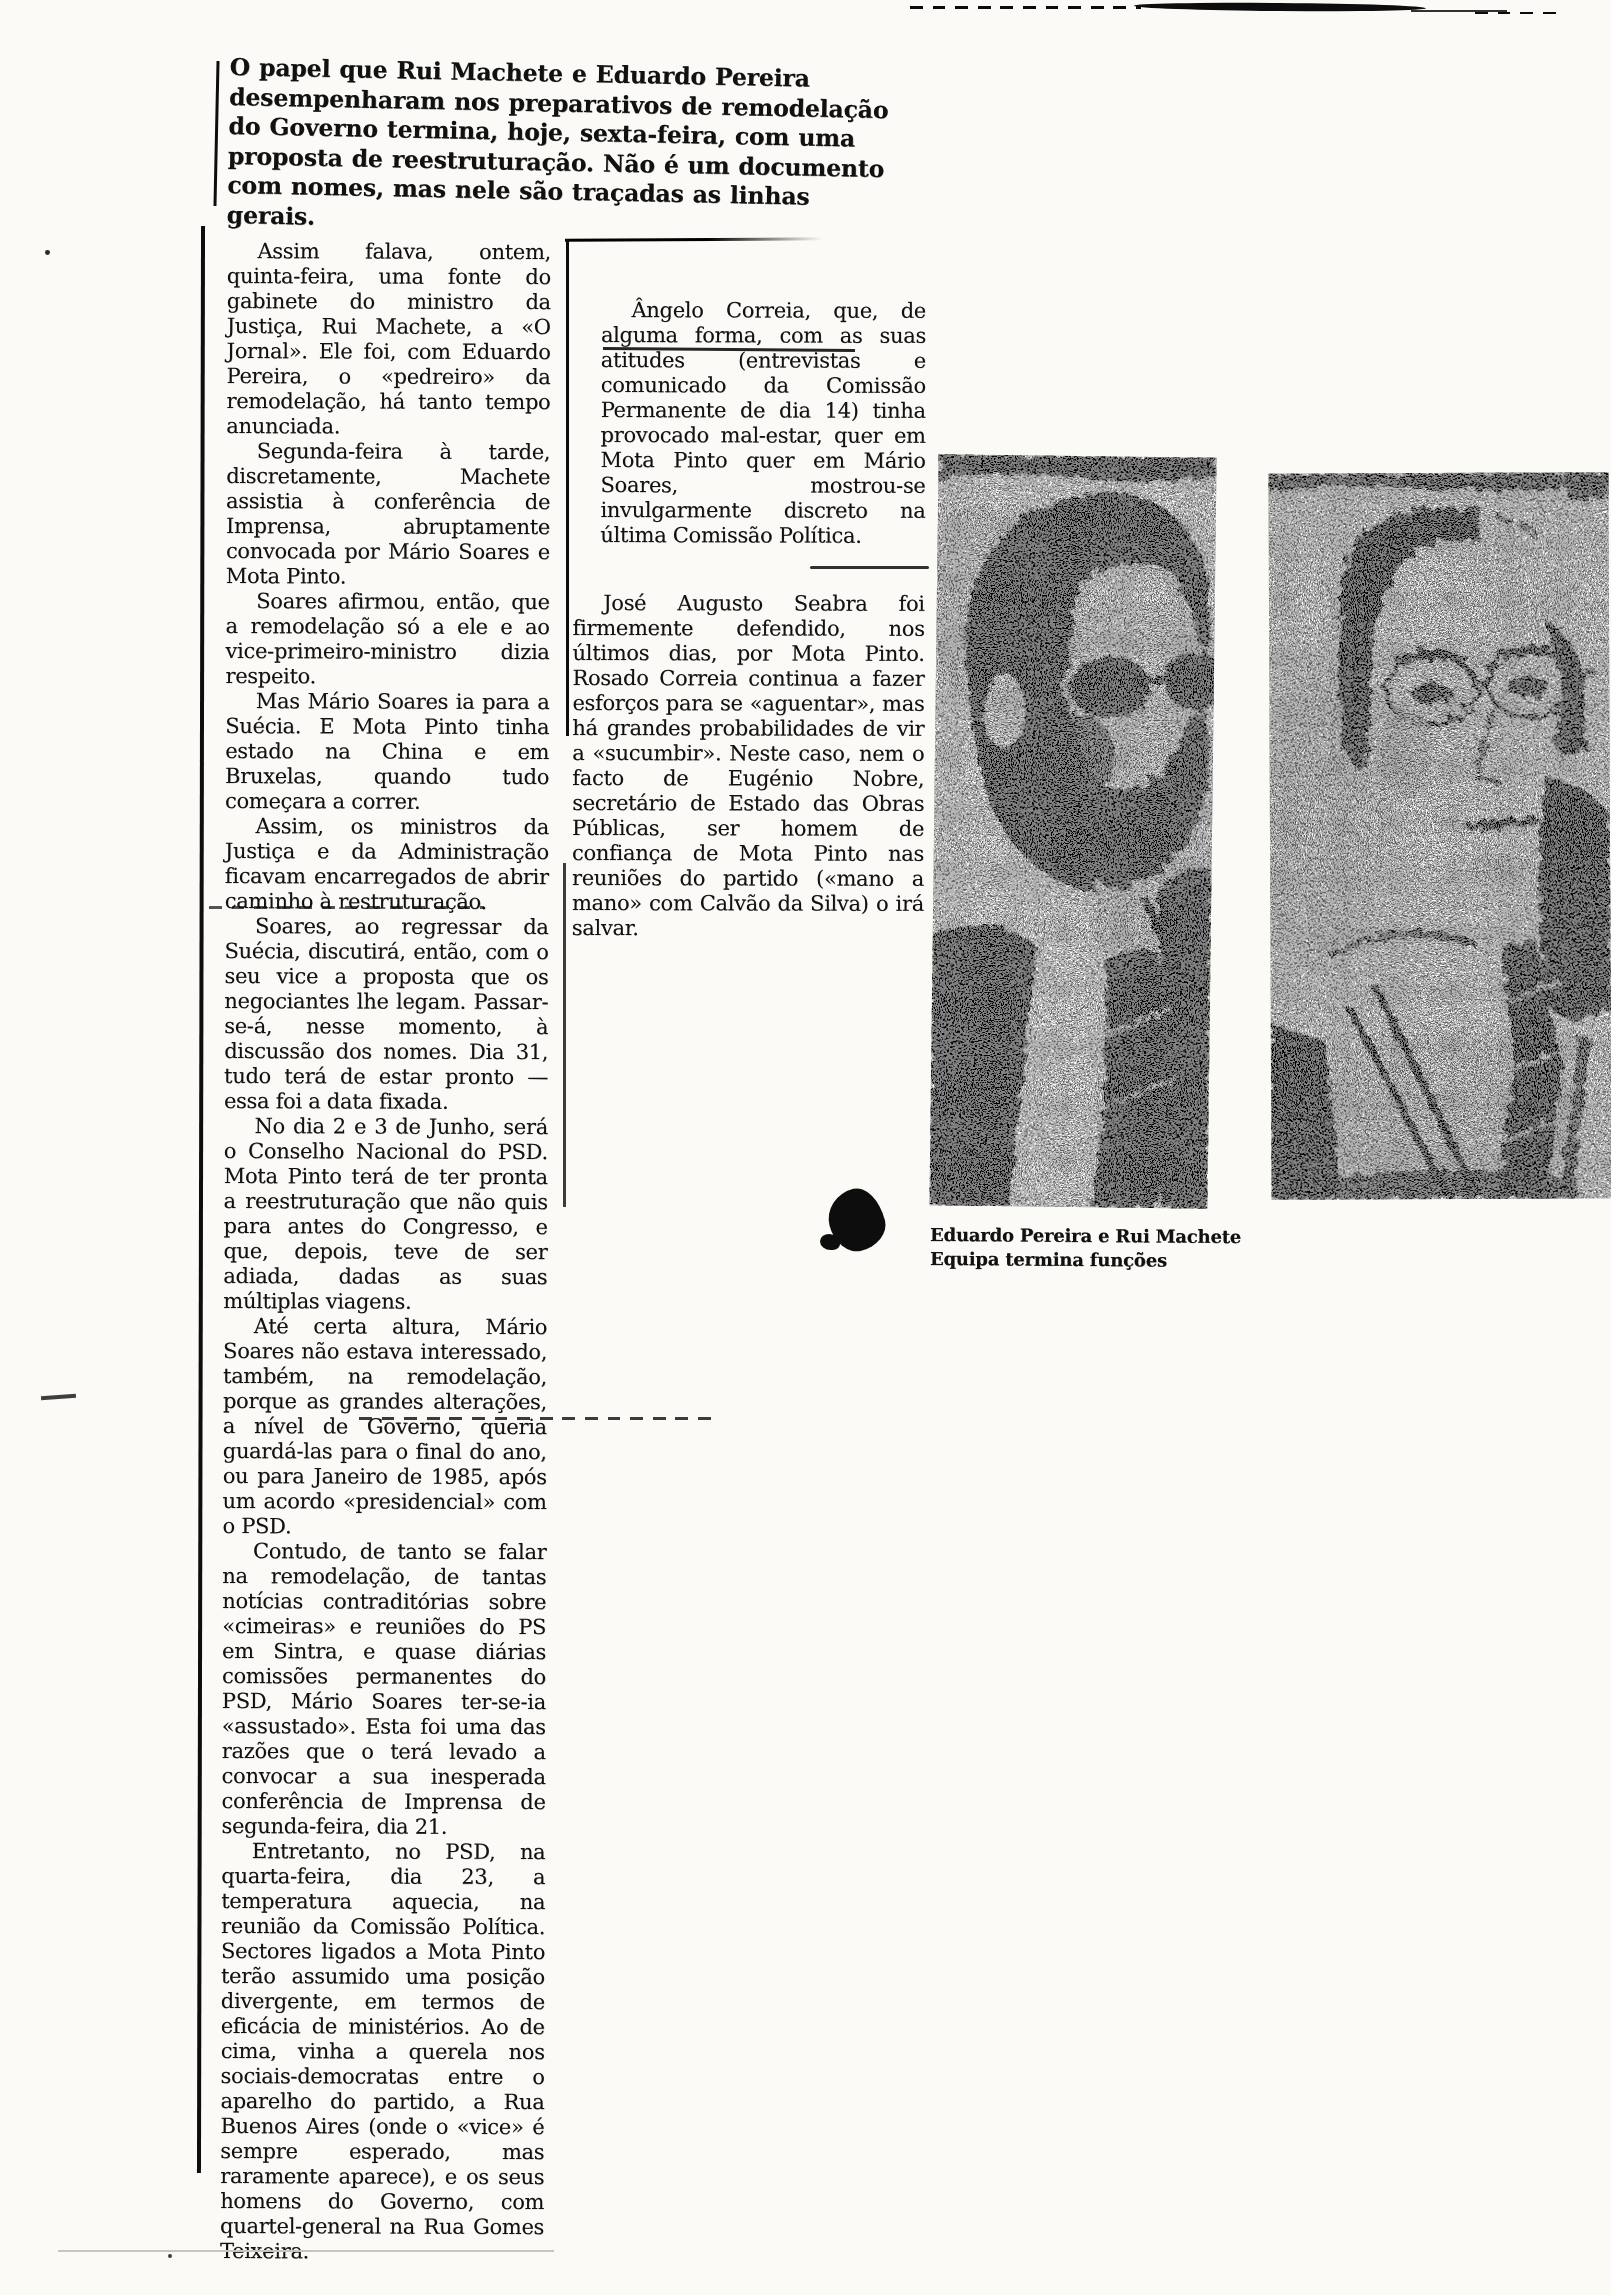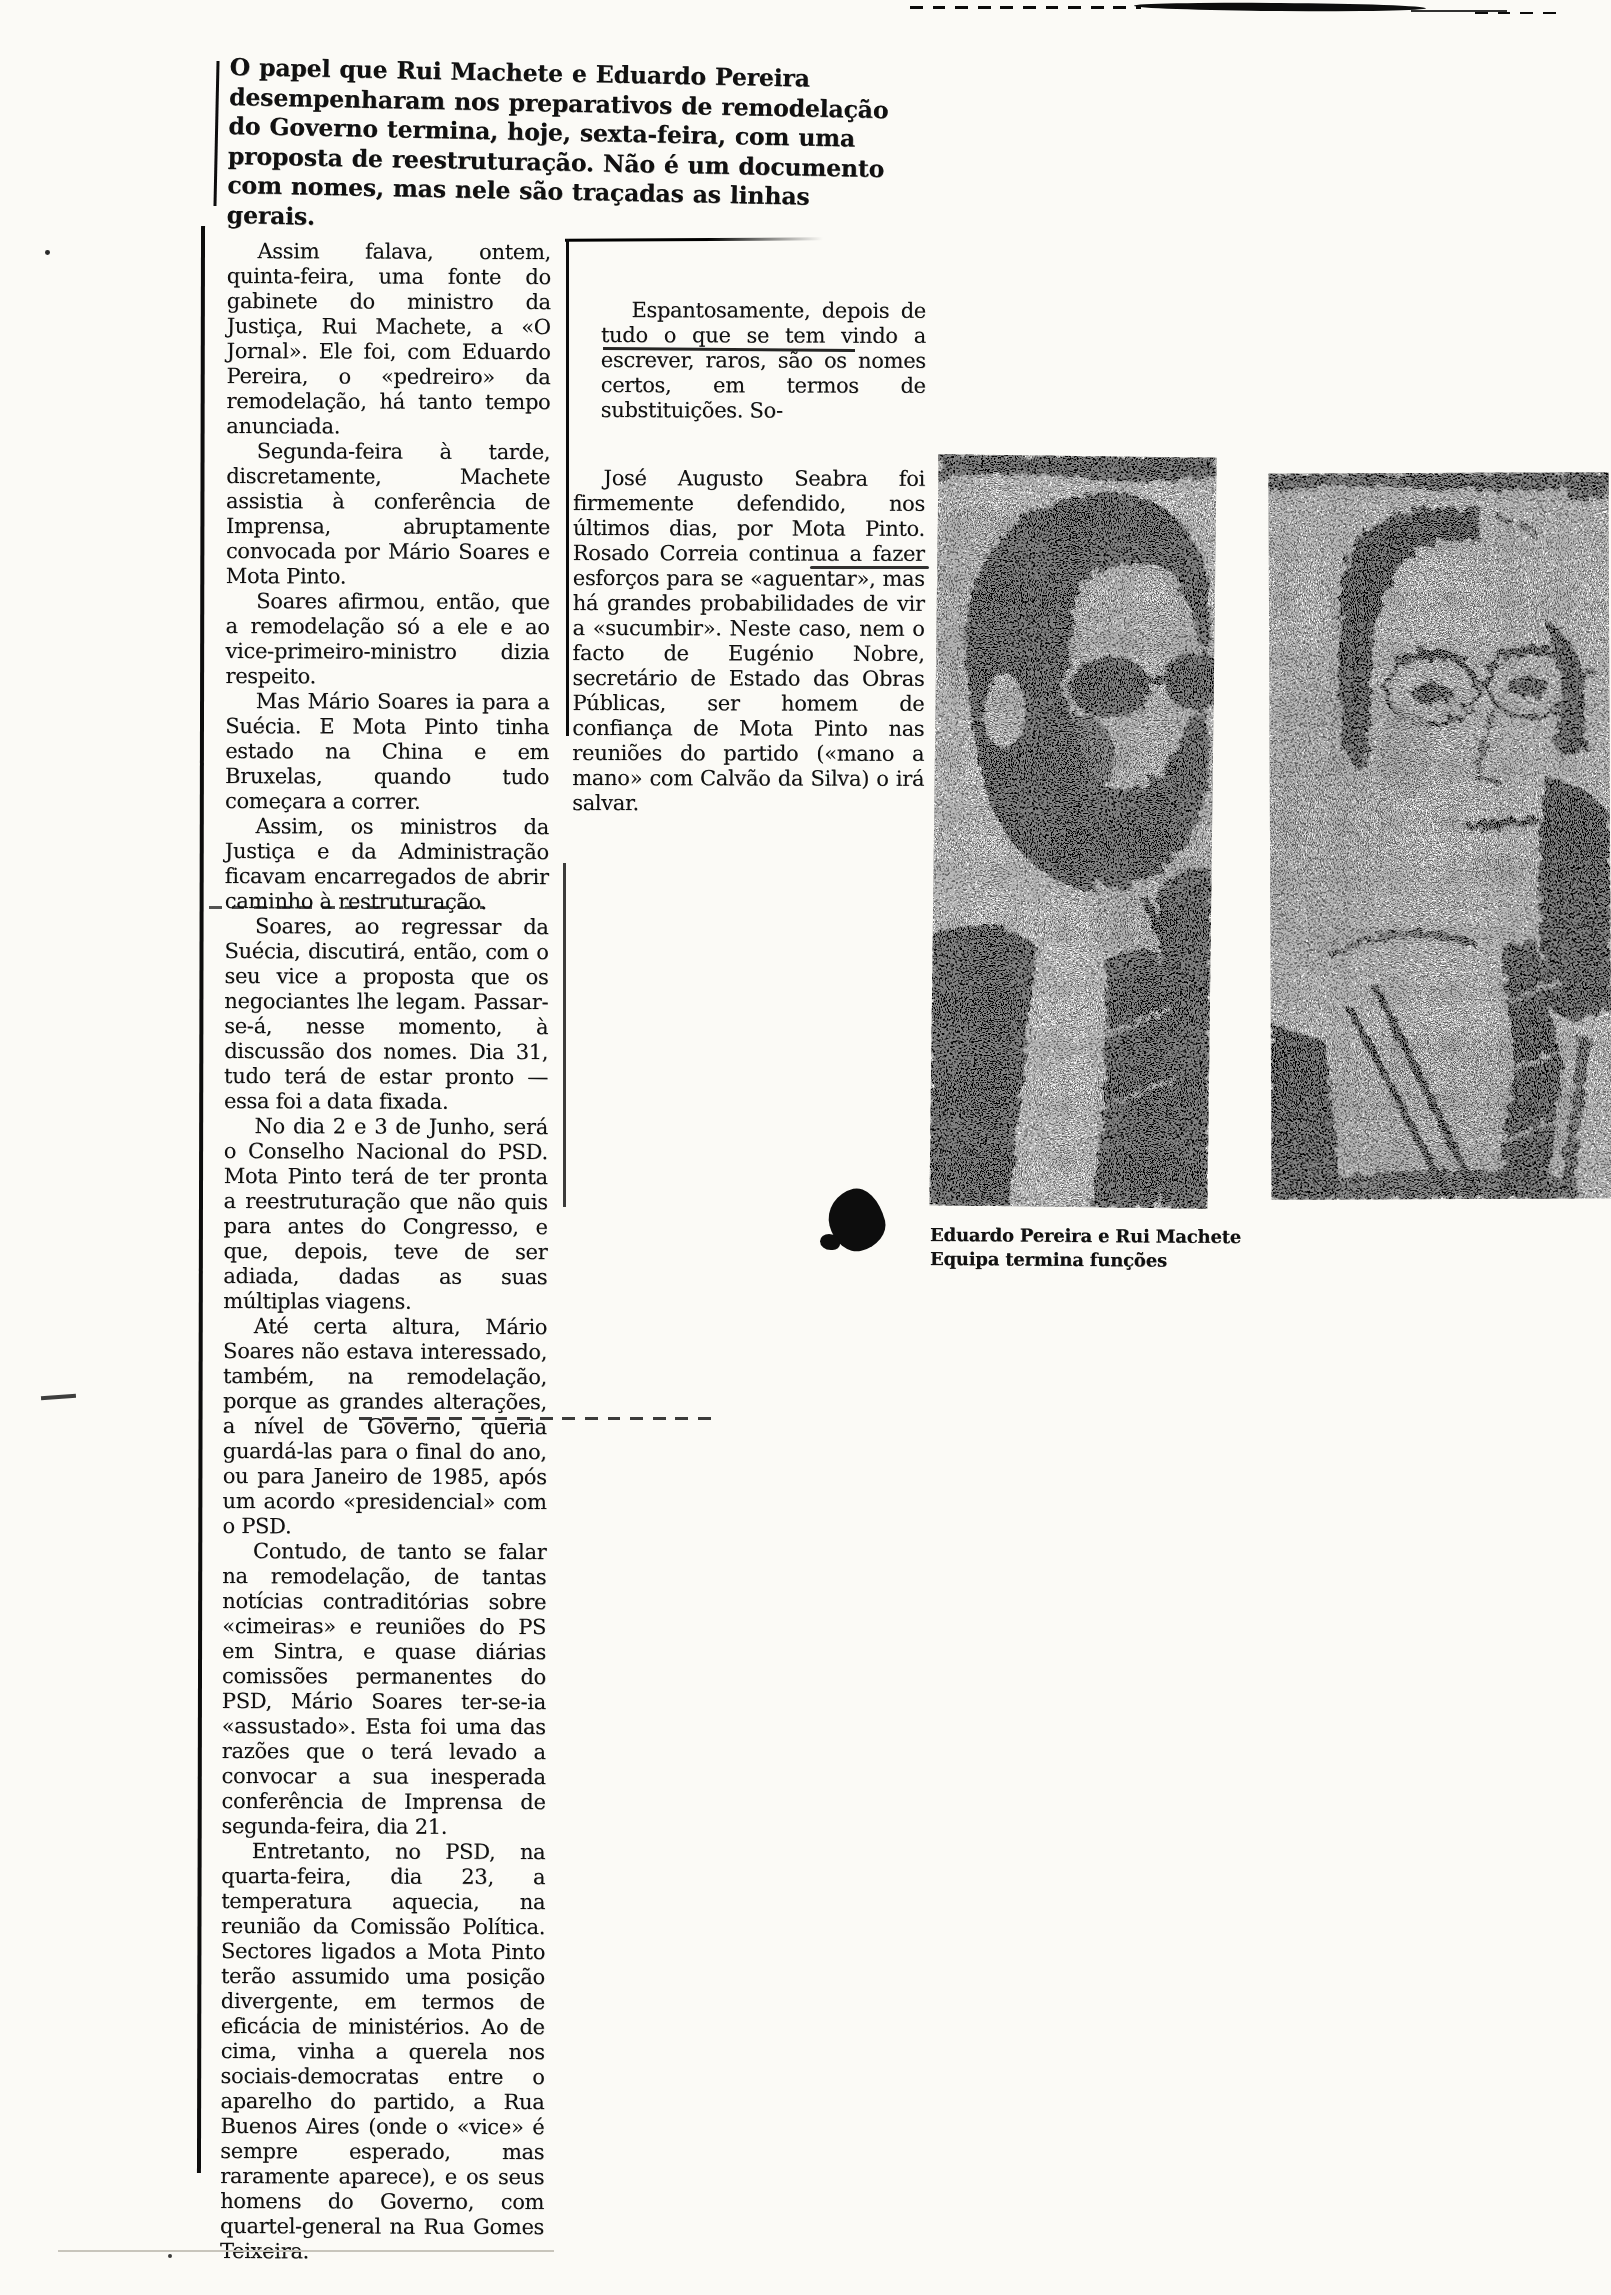--- a/index.html
+++ b/index.html
@@ -86,21 +86,21 @@
     <p>No dia 2 e 3 de Junho, será o Conselho Nacional do PSD. Mota Pinto terá de ter pronta a reestruturação que não quis para antes do Congresso, e que, depois, teve de ser adiada, dadas as suas múltiplas viagens.</p>
     <p>Até certa altura, Mário Soares não estava interessado, também, na remodelação, porque as grandes alterações, a nível de Governo, queria guardá-las para o final do ano, ou para Janeiro de 1985, após um acordo «presidencial» com o PSD.</p>
     <p>Contudo, de tanto se falar na remodelação, de tantas notícias contraditórias sobre «cimeiras» e reuniões do PS em Sintra, e quase diárias comissões permanentes do PSD, Mário Soares ter-se-ia «assustado». Esta foi uma das razões que o terá levado a convocar a sua inesperada conferência de Imprensa de segunda-feira, dia 21.</p>
     <p>Entretanto, no PSD, na quarta-feira, dia 23, a temperatura aquecia, na reunião da Comissão Política. Sectores ligados a Mota Pinto terão assumido uma posição divergente, em termos de eficácia de ministérios. Ao de cima, vinha a querela nos sociais-democratas entre o aparelho do partido, a Rua Buenos Aires (onde o «vice» é sempre esperado, mas raramente aparece), e os seus homens do Governo, com quartel-general na Rua Gomes Teixeira.</p>
   </div>
 
   <div class="art rule-mid-h"></div>
   <div class="art rule-mid-v1"></div>
   <div class="art rule-mid-v2"></div>
   <div class="col col-mid">
-    <p>Espantosamente, depois de tudo o que se tem vindo a escrever, raros, são os nomes certos, em termos de substituições. So-</p>
+    <p>Ângelo Correia, que, de alguma forma, com as suas atitudes (entrevistas e comunicado da Comissão Permanente de dia 14) tinha provocado mal-estar, quer em Mota Pinto quer em Mário Soares, mostrou-se invulgarmente discreto na última Comissão Política.</p>
     <p class="block-lower gap-md">José Augusto Seabra foi firmemente defendido, nos últimos dias, por Mota Pinto. Rosado Correia continua a fazer esforços para se «aguentar», mas há grandes probabilidades de vir a «sucumbir». Neste caso, nem o facto de Eugénio Nobre, secretário de Estado das Obras Públicas, ser homem de confiança de Mota Pinto nas reuniões do partido («mano a mano» com Calvão da Silva) o irá salvar.</p>
   </div>
 
   <div class="art u-permanente"></div>
   <div class="art u-certos"></div>
   <div class="art dash-h s-restrut"></div>
   <div class="art dash-h s-gens"></div>
 
   <figure class="photo photo-left">
     <svg width="278" height="751" viewBox="0 0 565 1528" xmlns="http://www.w3.org/2000/svg">

